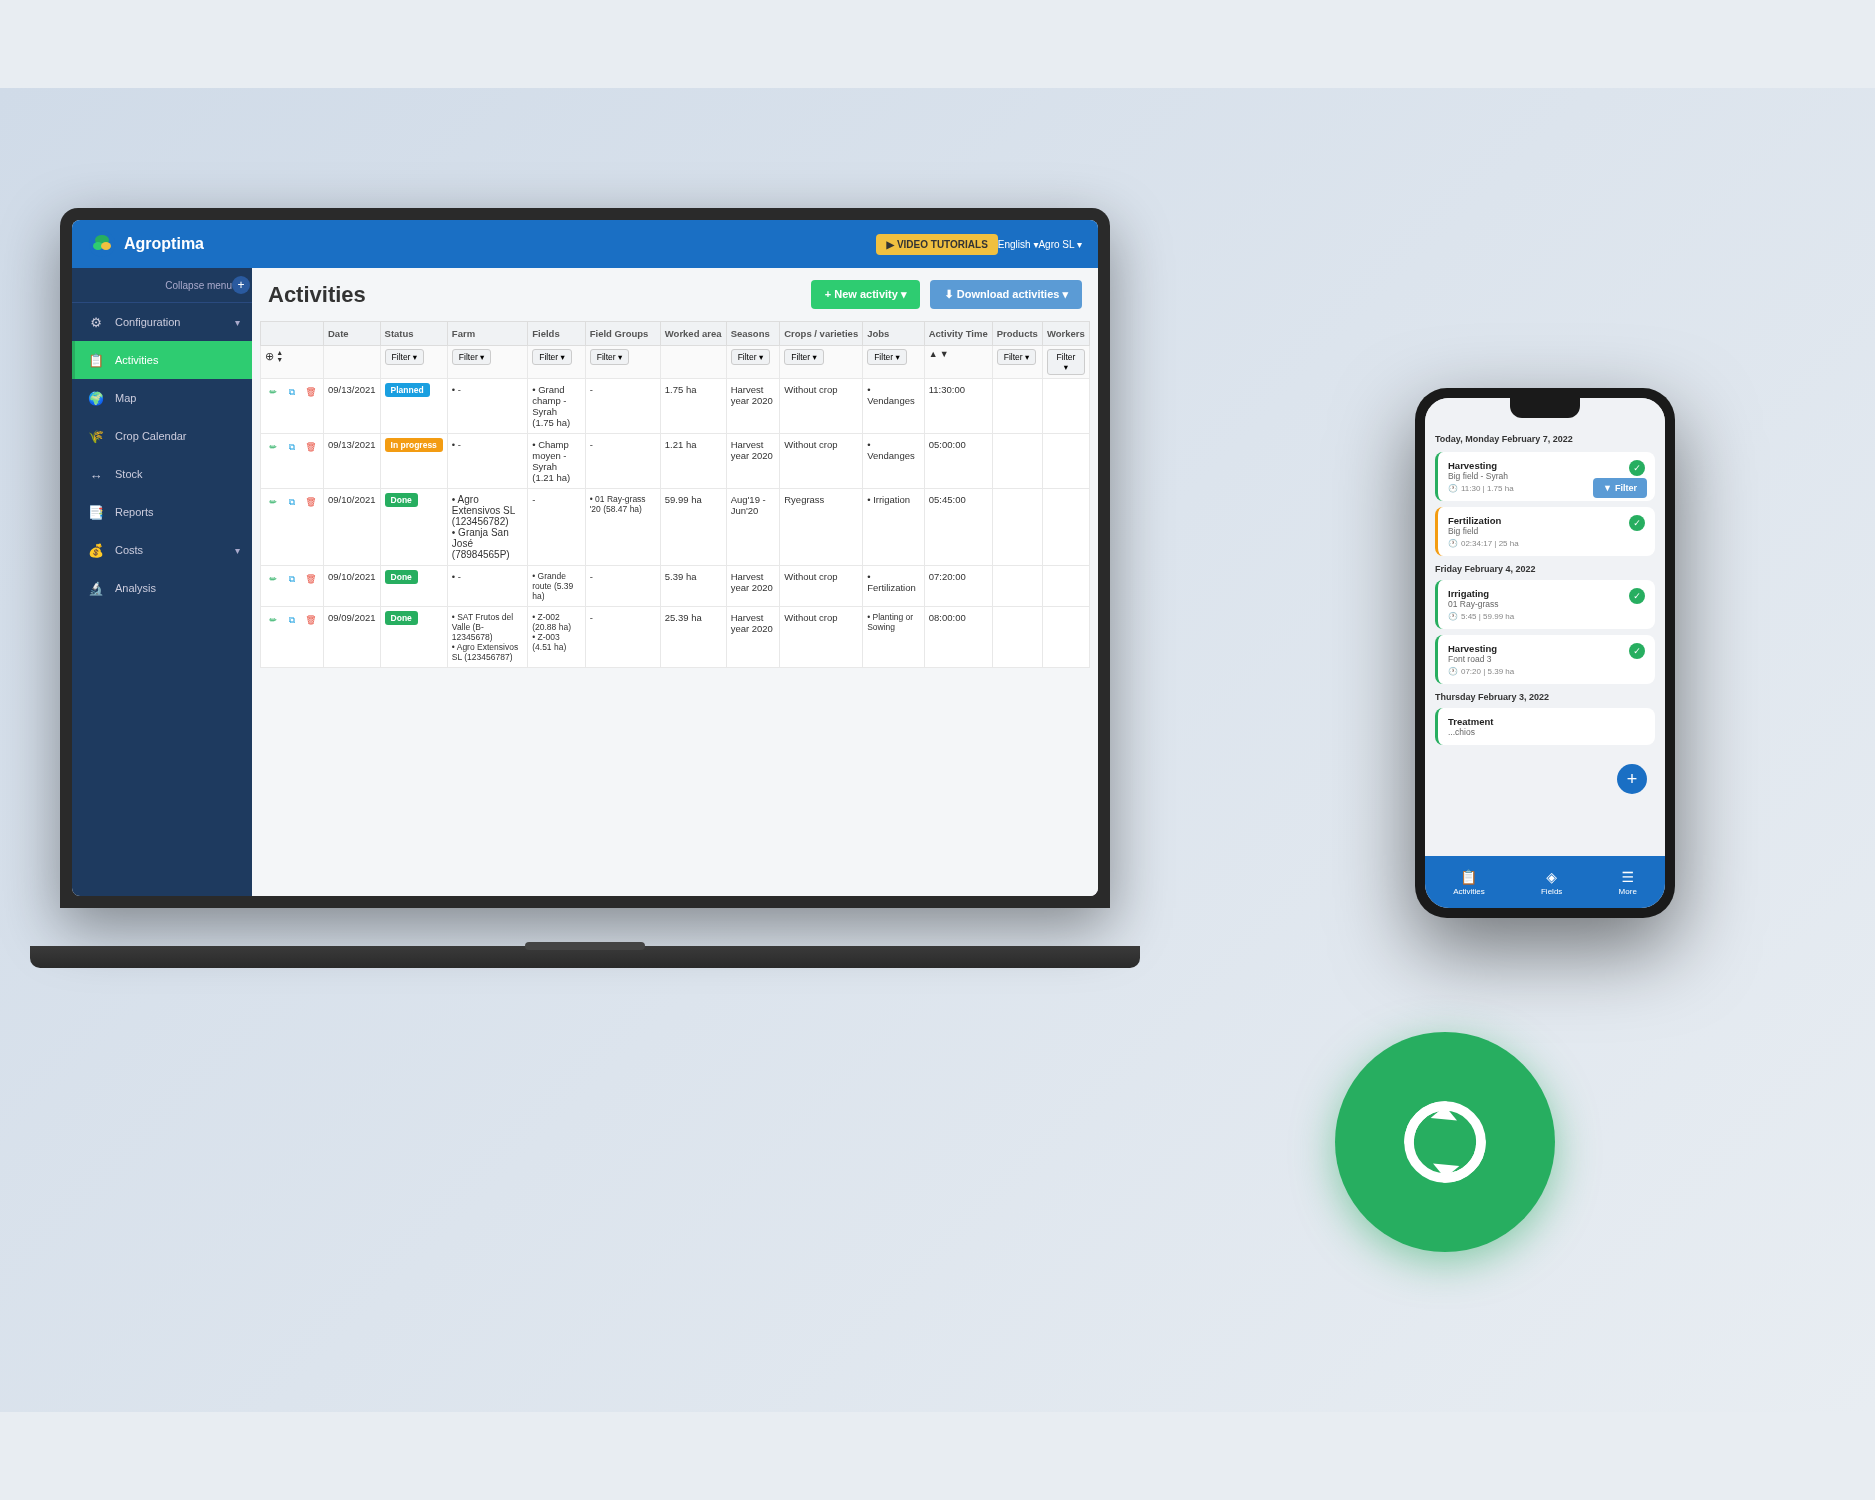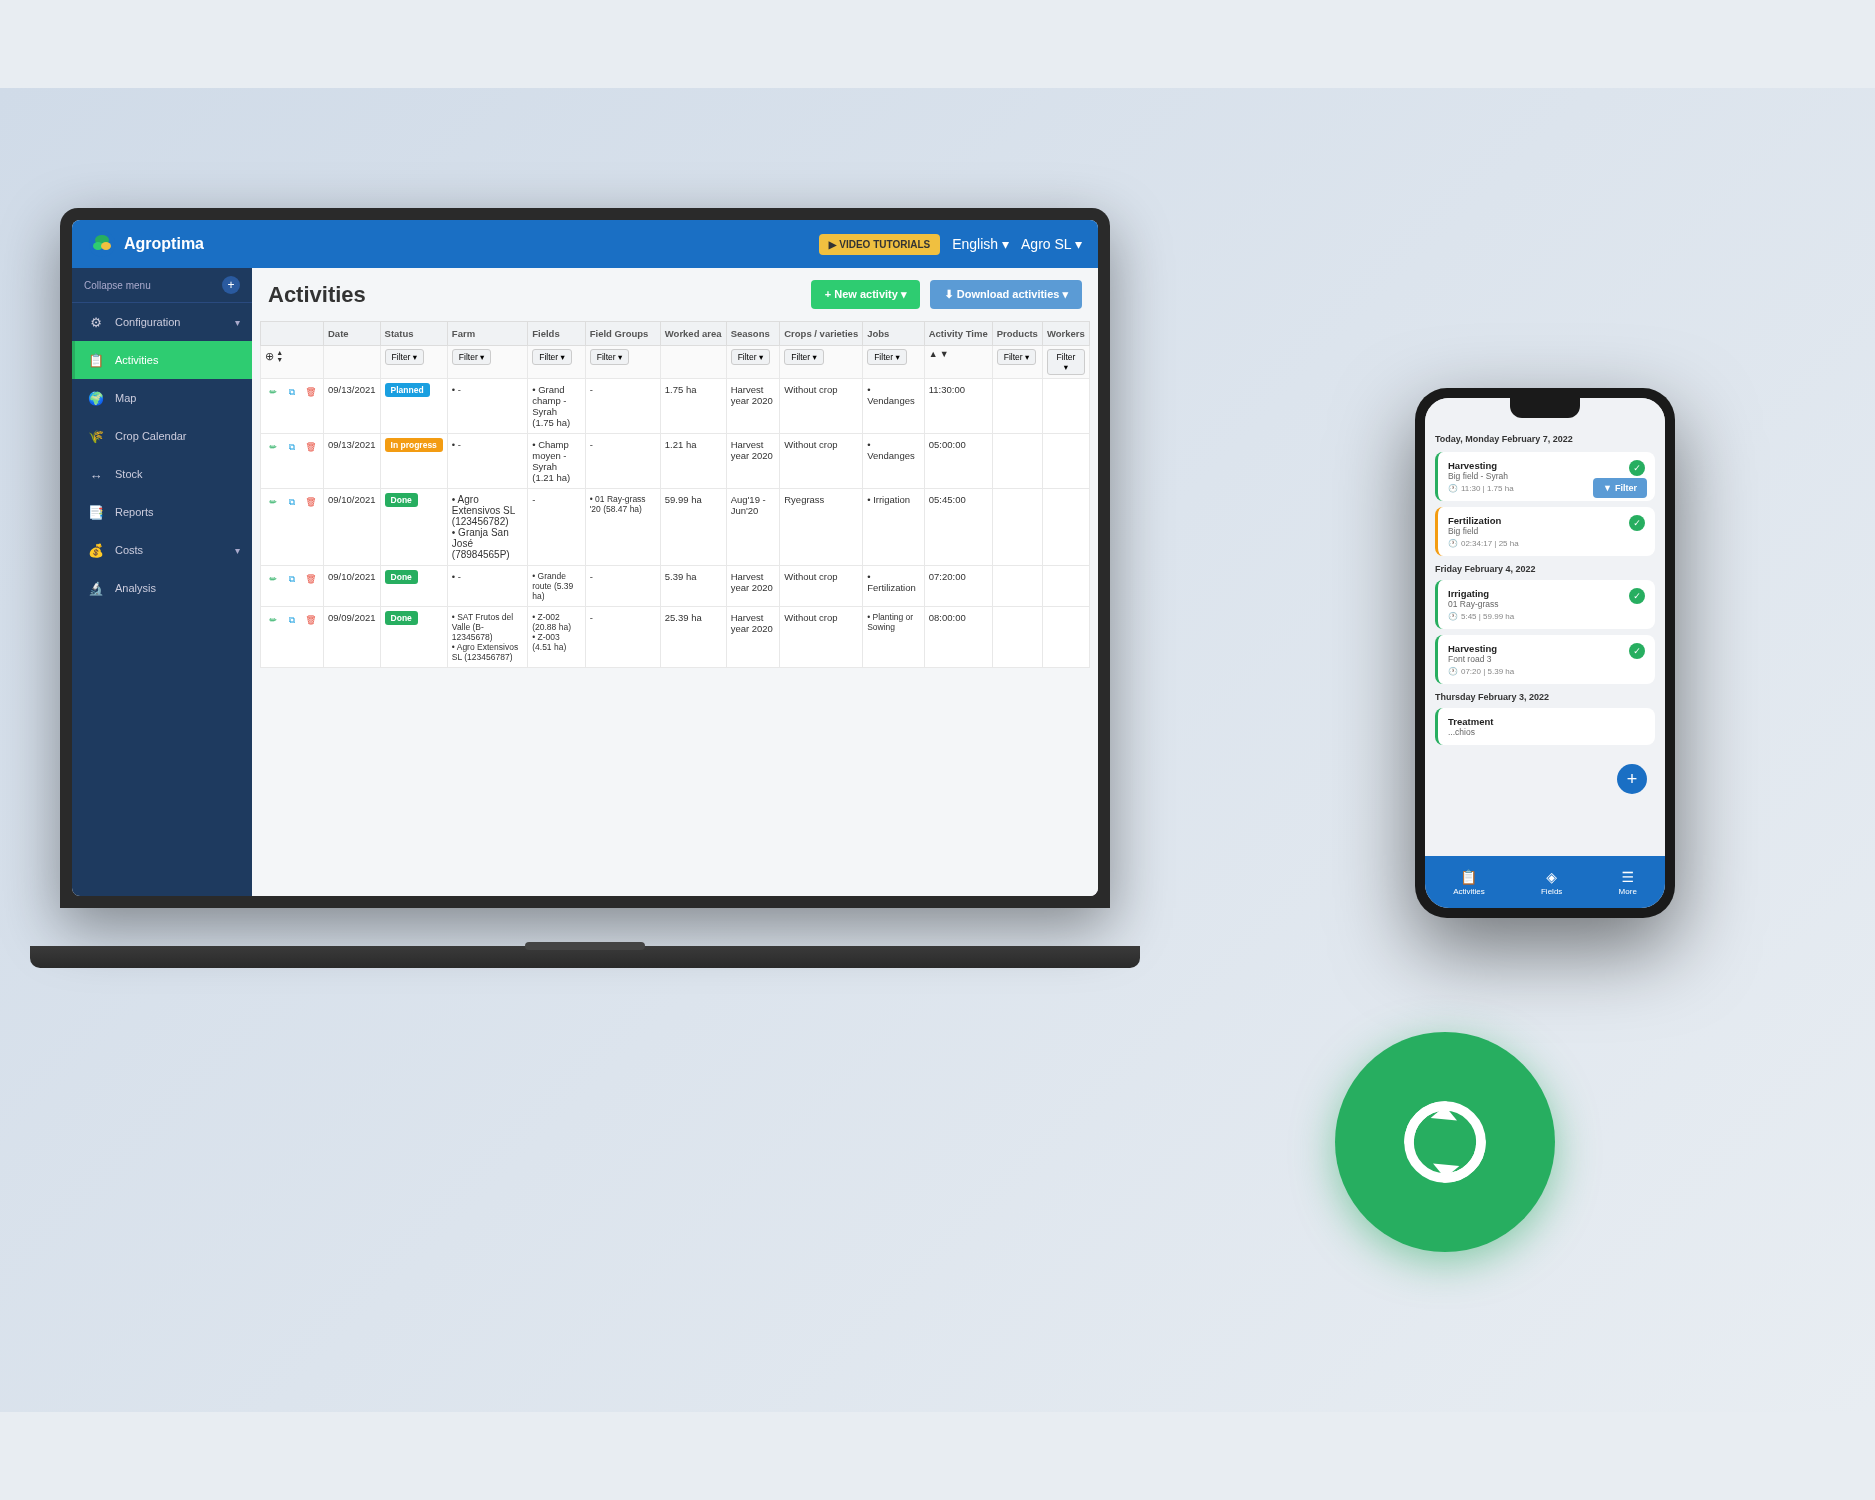--- a/index.html
+++ b/index.html
@@ -114,26 +114,25 @@
       font-size: 10px;
       font-weight: 700;
       cursor: pointer;
       display: flex;
       align-items: center;
       gap: 4px;
     }
 
     .header-dropdown {
       color: white;
-      font-size: 14px;
+      font-size: 10px;
       cursor: pointer;
       display: flex;
       align-items: center;
       gap: 3px;
-      margin-left: 12px;
     }
 
     
     .app-body {
       display: flex;
       flex: 1;
       overflow: hidden;
     }
 
     
@@ -142,22 +141,22 @@
       background: #1e3a5f;
       flex-shrink: 0;
       display: flex;
       flex-direction: column;
       overflow: hidden;
     }
 
     .collapse-menu {
       display: flex;
       align-items: center;
-      justify-content: space-between;
-      padding: 8px 12px;
+      justify-content: flex-end;
+      padding: 8px 2px;
       color: #aac;
       font-size: 10px;
       border-bottom: 1px solid #2a4a7f;
     }
 
     .collapse-icon {
       width: 18px;
       height: 18px;
       background: #2a5a9f;
       border-radius: 50%;

